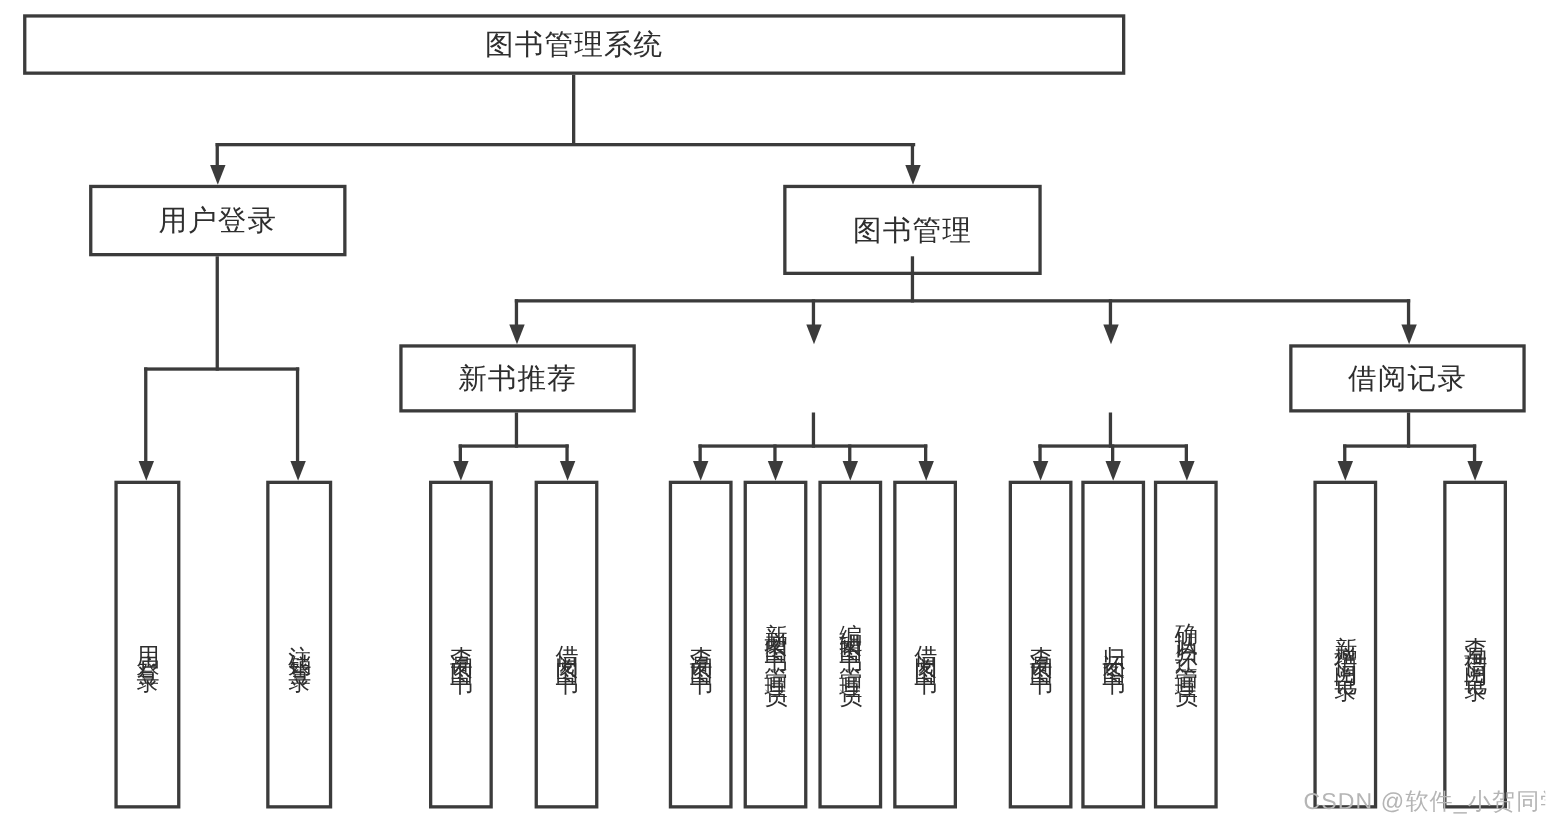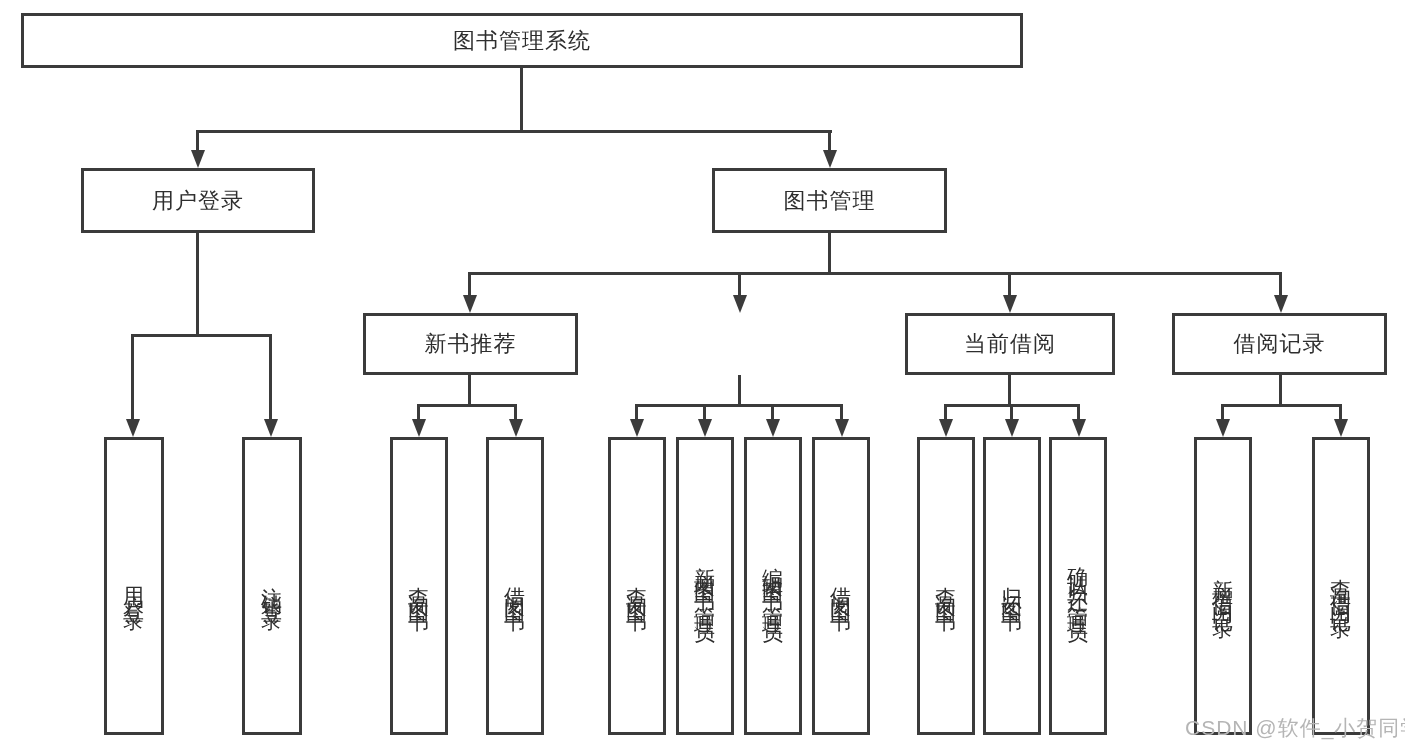--- a/index.html
+++ b/index.html
@@ -4,21 +4,21 @@
 <style>
   html,body{margin:0;padding:0;background:#fff;}
   .canvas{
     position:relative;width:1405px;height:747px;background:#fff;overflow:hidden;
     font-family:"Liberation Sans","DejaVu Sans",sans-serif;color:#2e2e2e;
   }
   .box{
     position:absolute;box-sizing:border-box;background:#fff;
     border:3px solid #3b3b3b;display:flex;align-items:center;justify-content:center;
   }
-  .hbox{font-size:22px;letter-spacing:1px;}
+  .hbox{font-size:26px;letter-spacing:1px;}
   .leaf{width:58px;top:437px;height:298px;}
   .vtext{
     writing-mode:vertical-rl;text-orientation:mixed;
     font-size:21px;letter-spacing:8px;line-height:1.1;white-space:nowrap;
   }
   .vline{position:absolute;width:3px;background:#3b3b3b;}
   .hline{position:absolute;height:3px;background:#3b3b3b;}
   .arrowhead{
     position:absolute;width:0;height:0;
     border-left:7px solid transparent;border-right:7px solid transparent;
@@ -41,21 +41,21 @@
   <div class="vline" style="left:520px;top:68px;height:64px;"></div>
   <div class="hline" style="left:196px;top:130px;width:636px;"></div>
   <div class="vline" style="left:196px;top:130px;height:22px;"></div>
   <div class="arrowhead" style="left:191px;top:150px;"></div>
   <div class="vline" style="left:828px;top:130px;height:22px;"></div>
   <div class="arrowhead" style="left:823px;top:150px;"></div>
 
   <div class="box hbox" style="left:81px;top:168px;width:234px;height:65px;">
     <span>用户登录</span>
   </div>
-  <div class="box hbox" style="left:712px;top:168px;width:235px;height:65px;">
+  <div class="box hbox" style="left:712px;top:168px;width:235px;height:82px;">
     <span>图书管理</span>
   </div>
 
   <div class="vline" style="left:196px;top:233px;height:104px;"></div>
   <div class="hline" style="left:131px;top:334px;width:141px;"></div>
   <div class="vline" style="left:131px;top:334px;height:88px;"></div>
   <div class="arrowhead" style="left:126px;top:419px;"></div>
   <div class="vline" style="left:269px;top:334px;height:88px;"></div>
   <div class="arrowhead" style="left:264px;top:419px;"></div>
 
@@ -65,23 +65,20 @@
   <div class="arrowhead" style="left:463px;top:295px;"></div>
   <div class="vline" style="left:738px;top:272px;height:26px;"></div>
   <div class="arrowhead" style="left:733px;top:295px;"></div>
   <div class="vline" style="left:1008px;top:272px;height:26px;"></div>
   <div class="arrowhead" style="left:1003px;top:295px;"></div>
   <div class="vline" style="left:1279px;top:272px;height:26px;"></div>
   <div class="arrowhead" style="left:1274px;top:295px;"></div>
 
   <div class="box hbox" style="left:363px;top:313px;width:215px;height:62px;text-align:right;">
     <span>新书推荐</span>
-  </div>
-  <div class="box hbox" style="left:905px;top:313px;width:210px;height:62px;">
-    <span>当前借阅</span>
   </div>
   <div class="box hbox" style="left:1172px;top:313px;width:215px;height:62px;">
     <span>借阅记录</span>
   </div>
 
   <div class="vline" style="left:468px;top:375px;height:32px;"></div>
   <div class="hline" style="left:417px;top:404px;width:100px;"></div>
   <div class="vline" style="left:417px;top:404px;height:18px;"></div>
   <div class="arrowhead" style="left:412px;top:419px;"></div>
   <div class="vline" style="left:514px;top:404px;height:18px;"></div>

